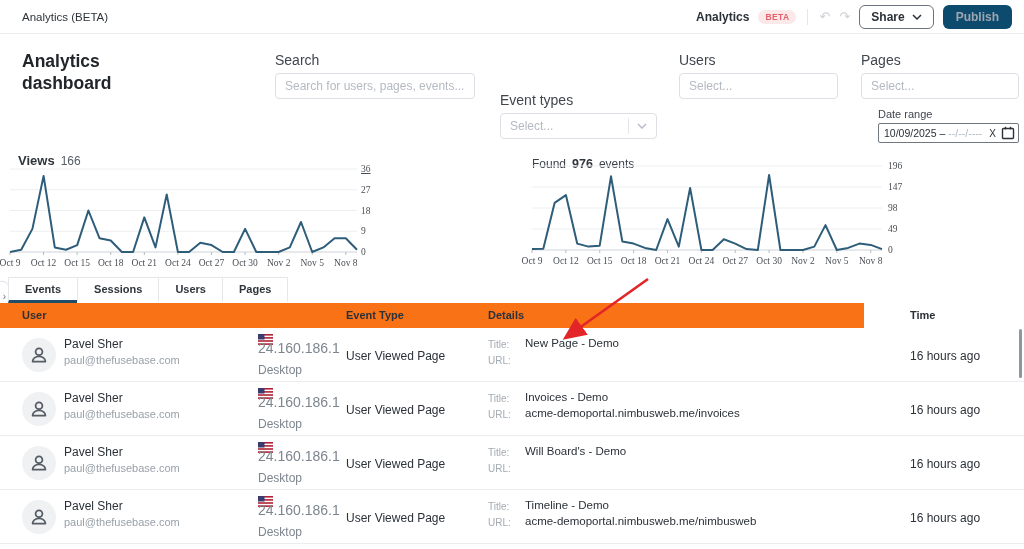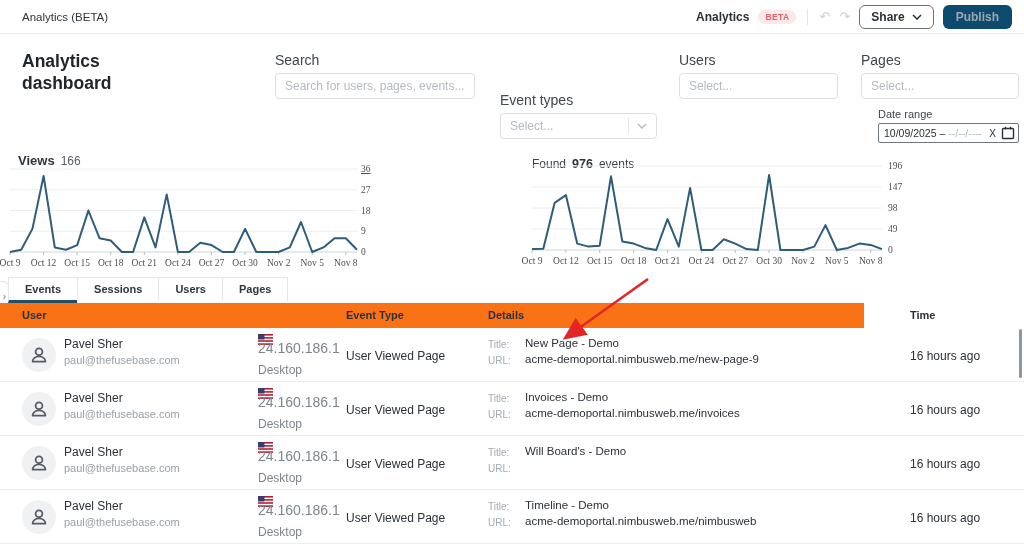--- a/index.html
+++ b/index.html
@@ -268,21 +268,20 @@
         <rect y="9.3" width="15" height="1.6" fill="#b22234"></rect>
         <rect width="6.5" height="5.5" fill="#3c3b6e"></rect>
       </svg>
     </div>
     <div class="r-ip">24.160.186.1</div>
     <div class="r-device">Desktop</div>
     <div class="r-event">User Viewed Page</div>
     <div class="r-dlabel1">Title:</div>
     <div class="r-dlabel2">URL:</div>
     <div class="r-dtitle">New Page - Demo</div>
-    <div class="r-durl">acme-demoportal.nimbusweb.me/new-page-9</div>
     <div class="r-time">16 hours ago</div>
   </div>
 
   <div class="row">
     <div class="avatar">
       <svg width="20" height="20" viewBox="0 0 20 20">
         <circle cx="10" cy="6.8" r="3.4" fill="none" stroke="#565d64" stroke-width="1.8"></circle>
         <path d="M3.6 16.6 a6.4 5.2 0 0 1 12.8 0 z" fill="none" stroke="#565d64" stroke-width="1.8" stroke-linejoin="round"></path>
       </svg>
     </div>

